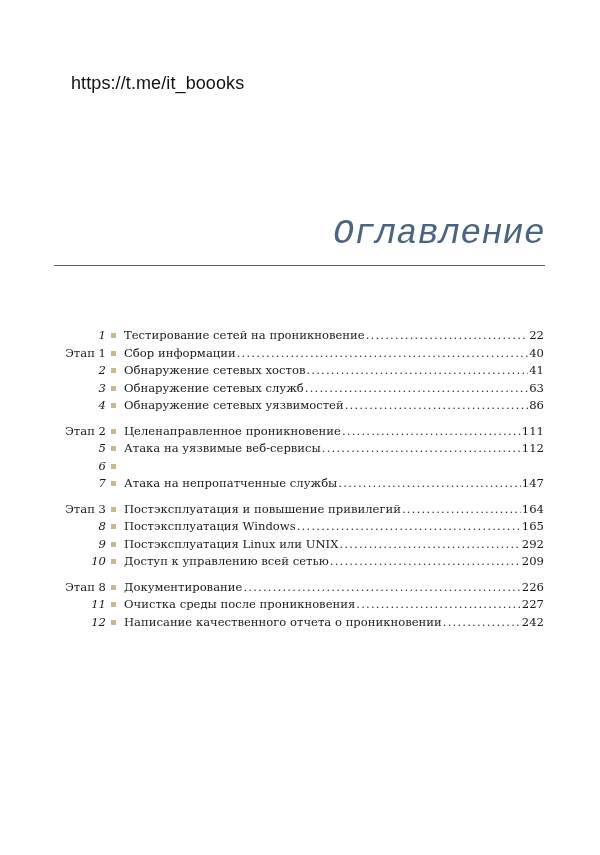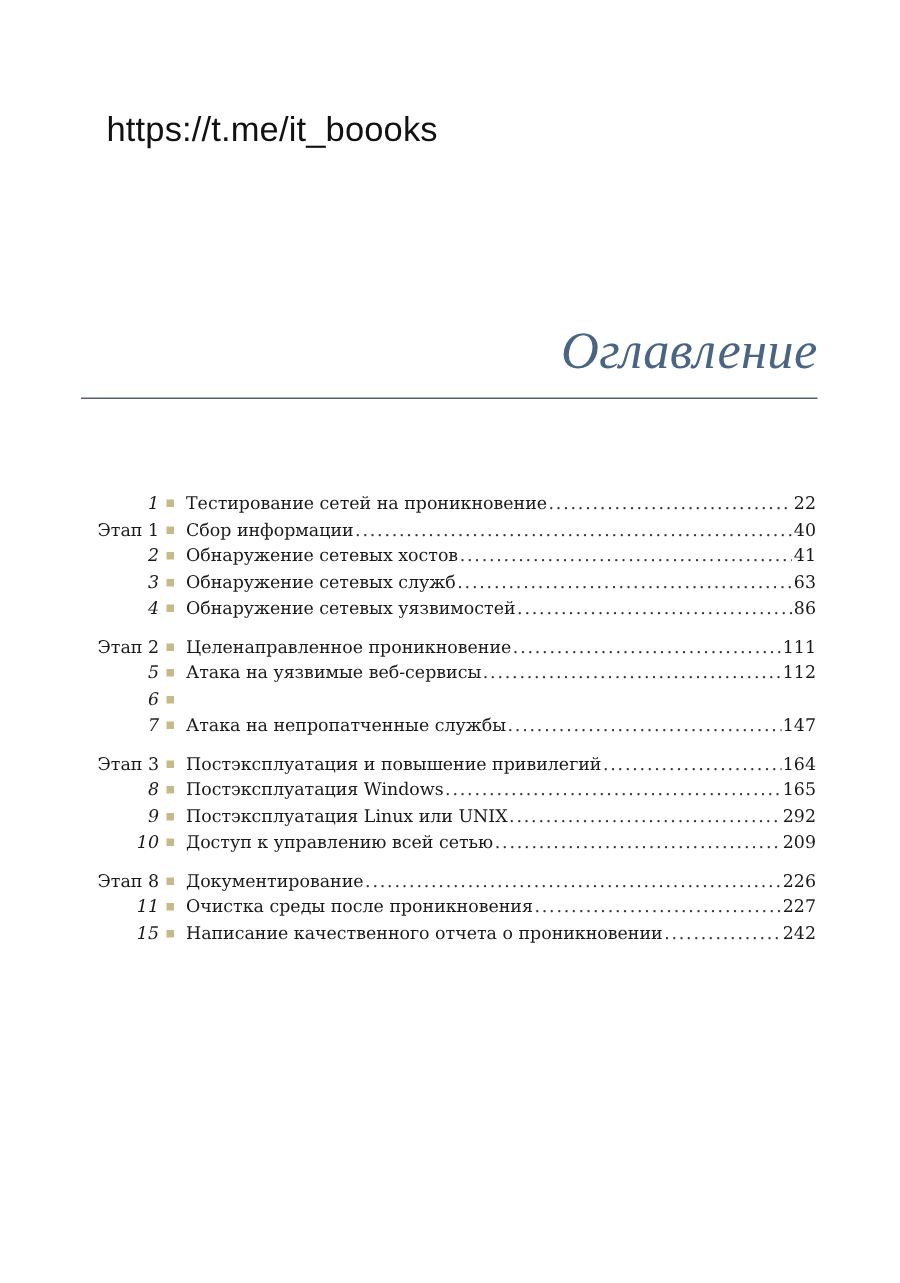--- a/index.html
+++ b/index.html
@@ -8,28 +8,28 @@
       background: #ffffff;
       position: relative;
       overflow: hidden;
       font-family: "DejaVu Serif", serif;
       color: #1a1a1a;
     }
     .url {
       position: absolute;
       left: 71px; top: 73px;
       font-family: "Liberation Sans", sans-serif;
-      font-size: 23px;
+      font-size: 18px;
       color: #111;
       letter-spacing: 0.1px;
     }
     .title {
       position: absolute;
       right: 55px; top: 214px;
-      font-family: Liberation Serif, serif;
+      font-family: Liberation Mono, monospace;
       font-style: italic;
       font-size: 35px;
       color: #4a6584;
       letter-spacing: 0.2px;
     }
     .rule {
       position: absolute;
       left: 54px; top: 265px;
       width: 491px; height: 1px;
       background: #55606a;
@@ -222,21 +222,21 @@
     <div class="row">
       <span class="num chap">11</span>
       <span class="bullet"></span>
       <span class="entry">
           <span class="label">Очистка среды после проникновения</span>
           <span class="dots"></span>
           <span class="page">227</span>
         </span>
     </div>
     <div class="row">
-      <span class="num chap">15</span>
+      <span class="num chap">12</span>
       <span class="bullet"></span>
       <span class="entry">
           <span class="label">Написание качественного отчета о проникновении</span>
           <span class="dots"></span>
           <span class="page">242</span>
         </span>
     </div>
   </div>
 
 </div>

